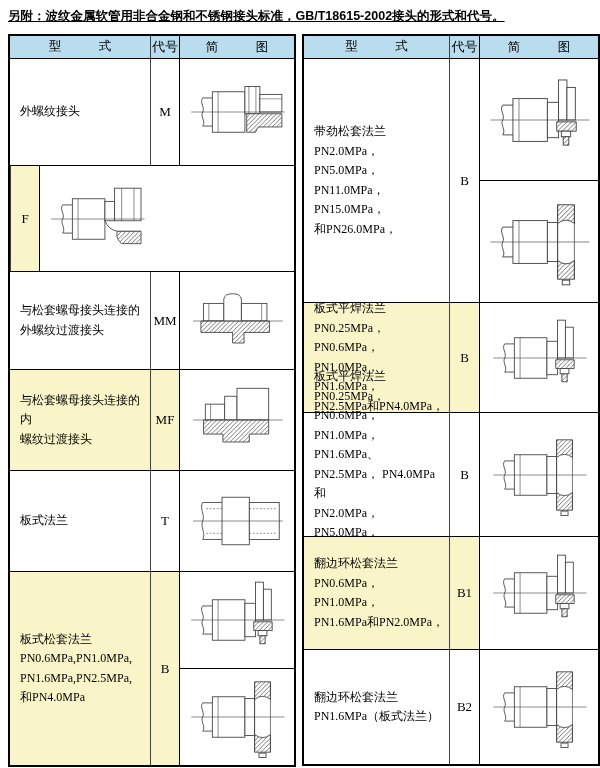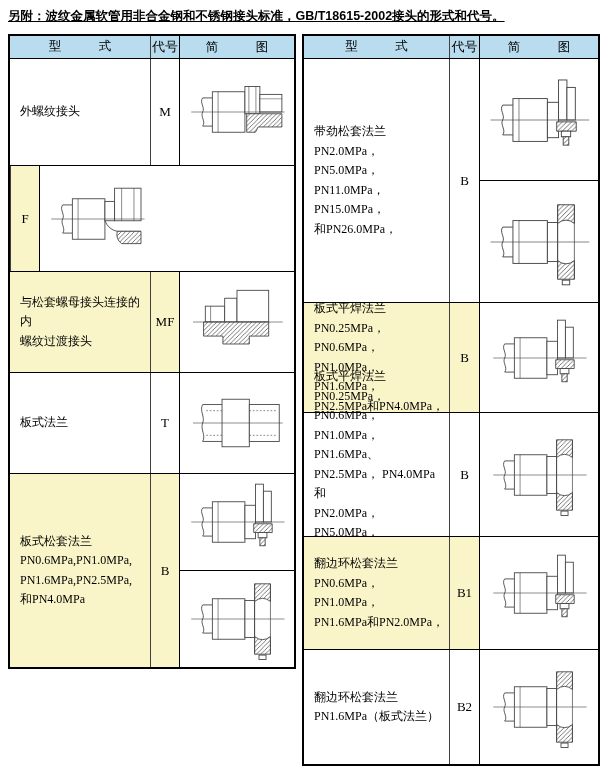--- a/index.html
+++ b/index.html
@@ -152,20 +152,30 @@
 
       <div class="row tl-r2 hl">
         <div class="cc">F</div>
         <div class="cd single">
           <svg class="dg" viewBox="0 0 116 100">
               <use href="#sym-f"></use>
             </svg>
         </div>
       </div>
 
+      <div class="row tl-r3">
+        <div class="ct">与松套螺母接头连接的
+外螺纹过渡接头</div>
+        <div class="cc">MM</div>
+        <div class="cd single">
+          <svg class="dg" viewBox="0 0 116 100">
+              <use href="#sym-mm"></use>
+            </svg>
+        </div>
+      </div>
 
       <div class="row tl-r4 hl">
         <div class="ct">与松套螺母接头连接的内
 螺纹过渡接头</div>
         <div class="cc">MF</div>
         <div class="cd single">
           <svg class="dg" viewBox="0 0 116 100">
               <use href="#sym-mf"></use>
             </svg>
         </div>

